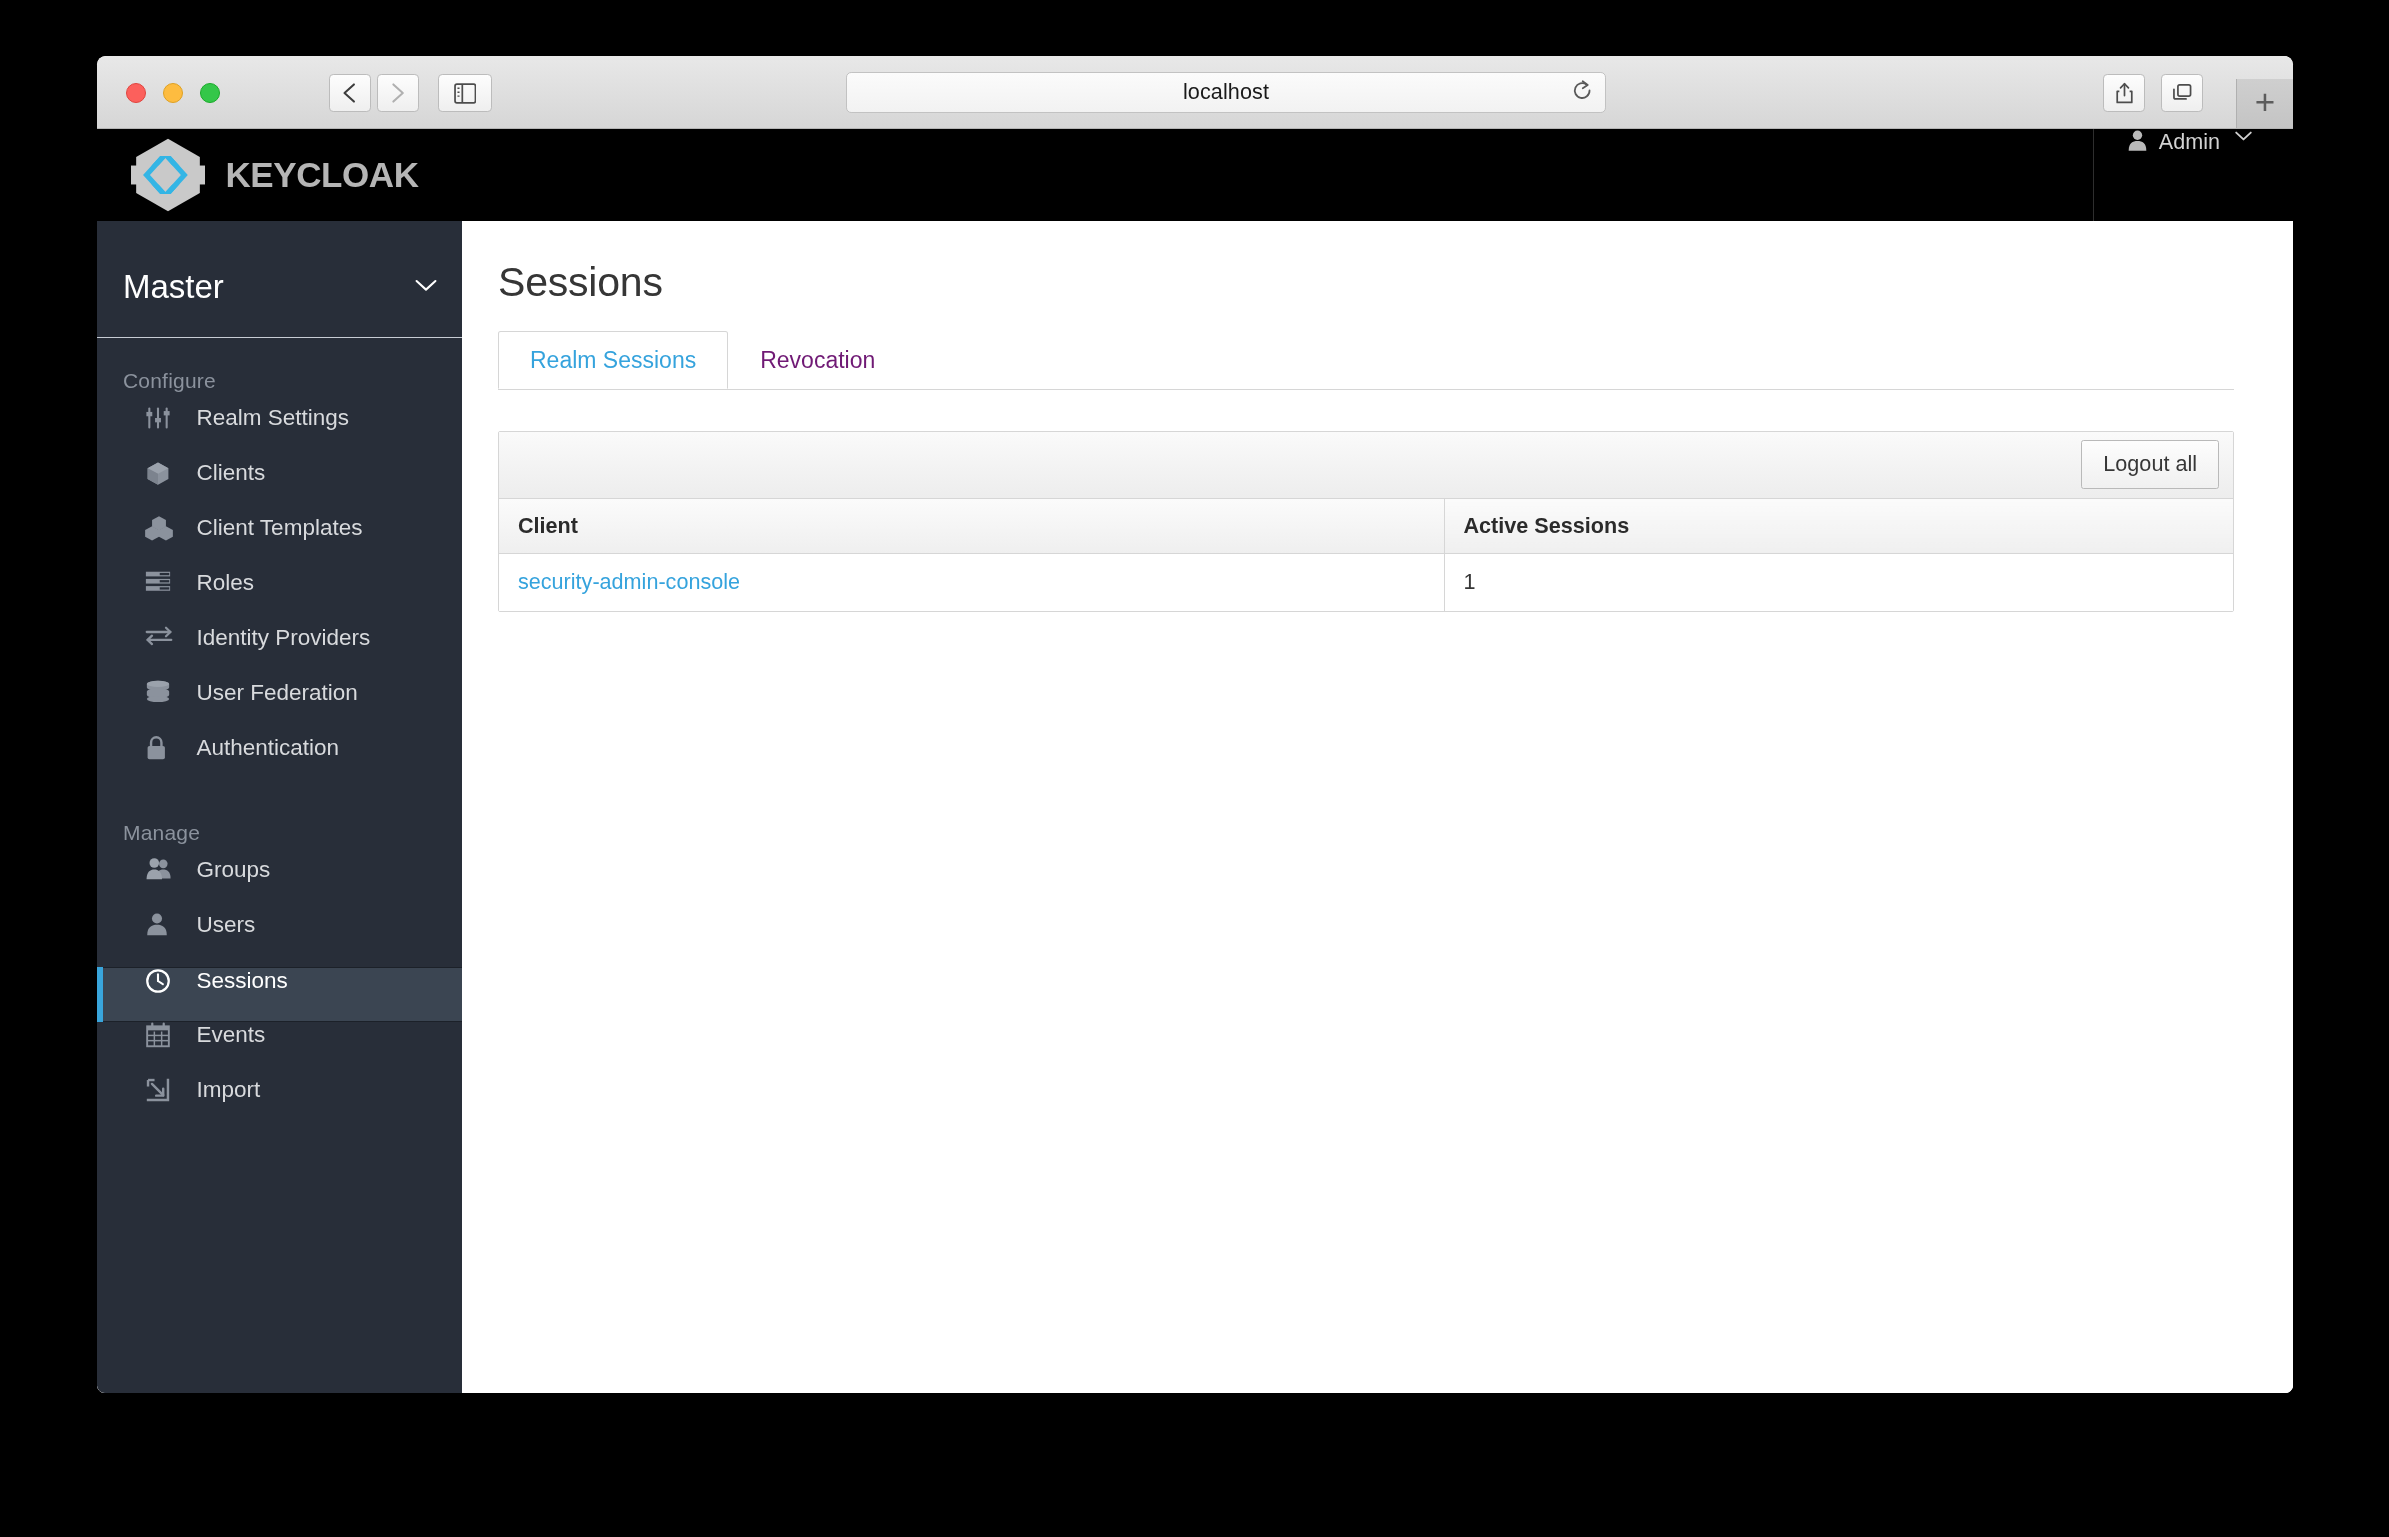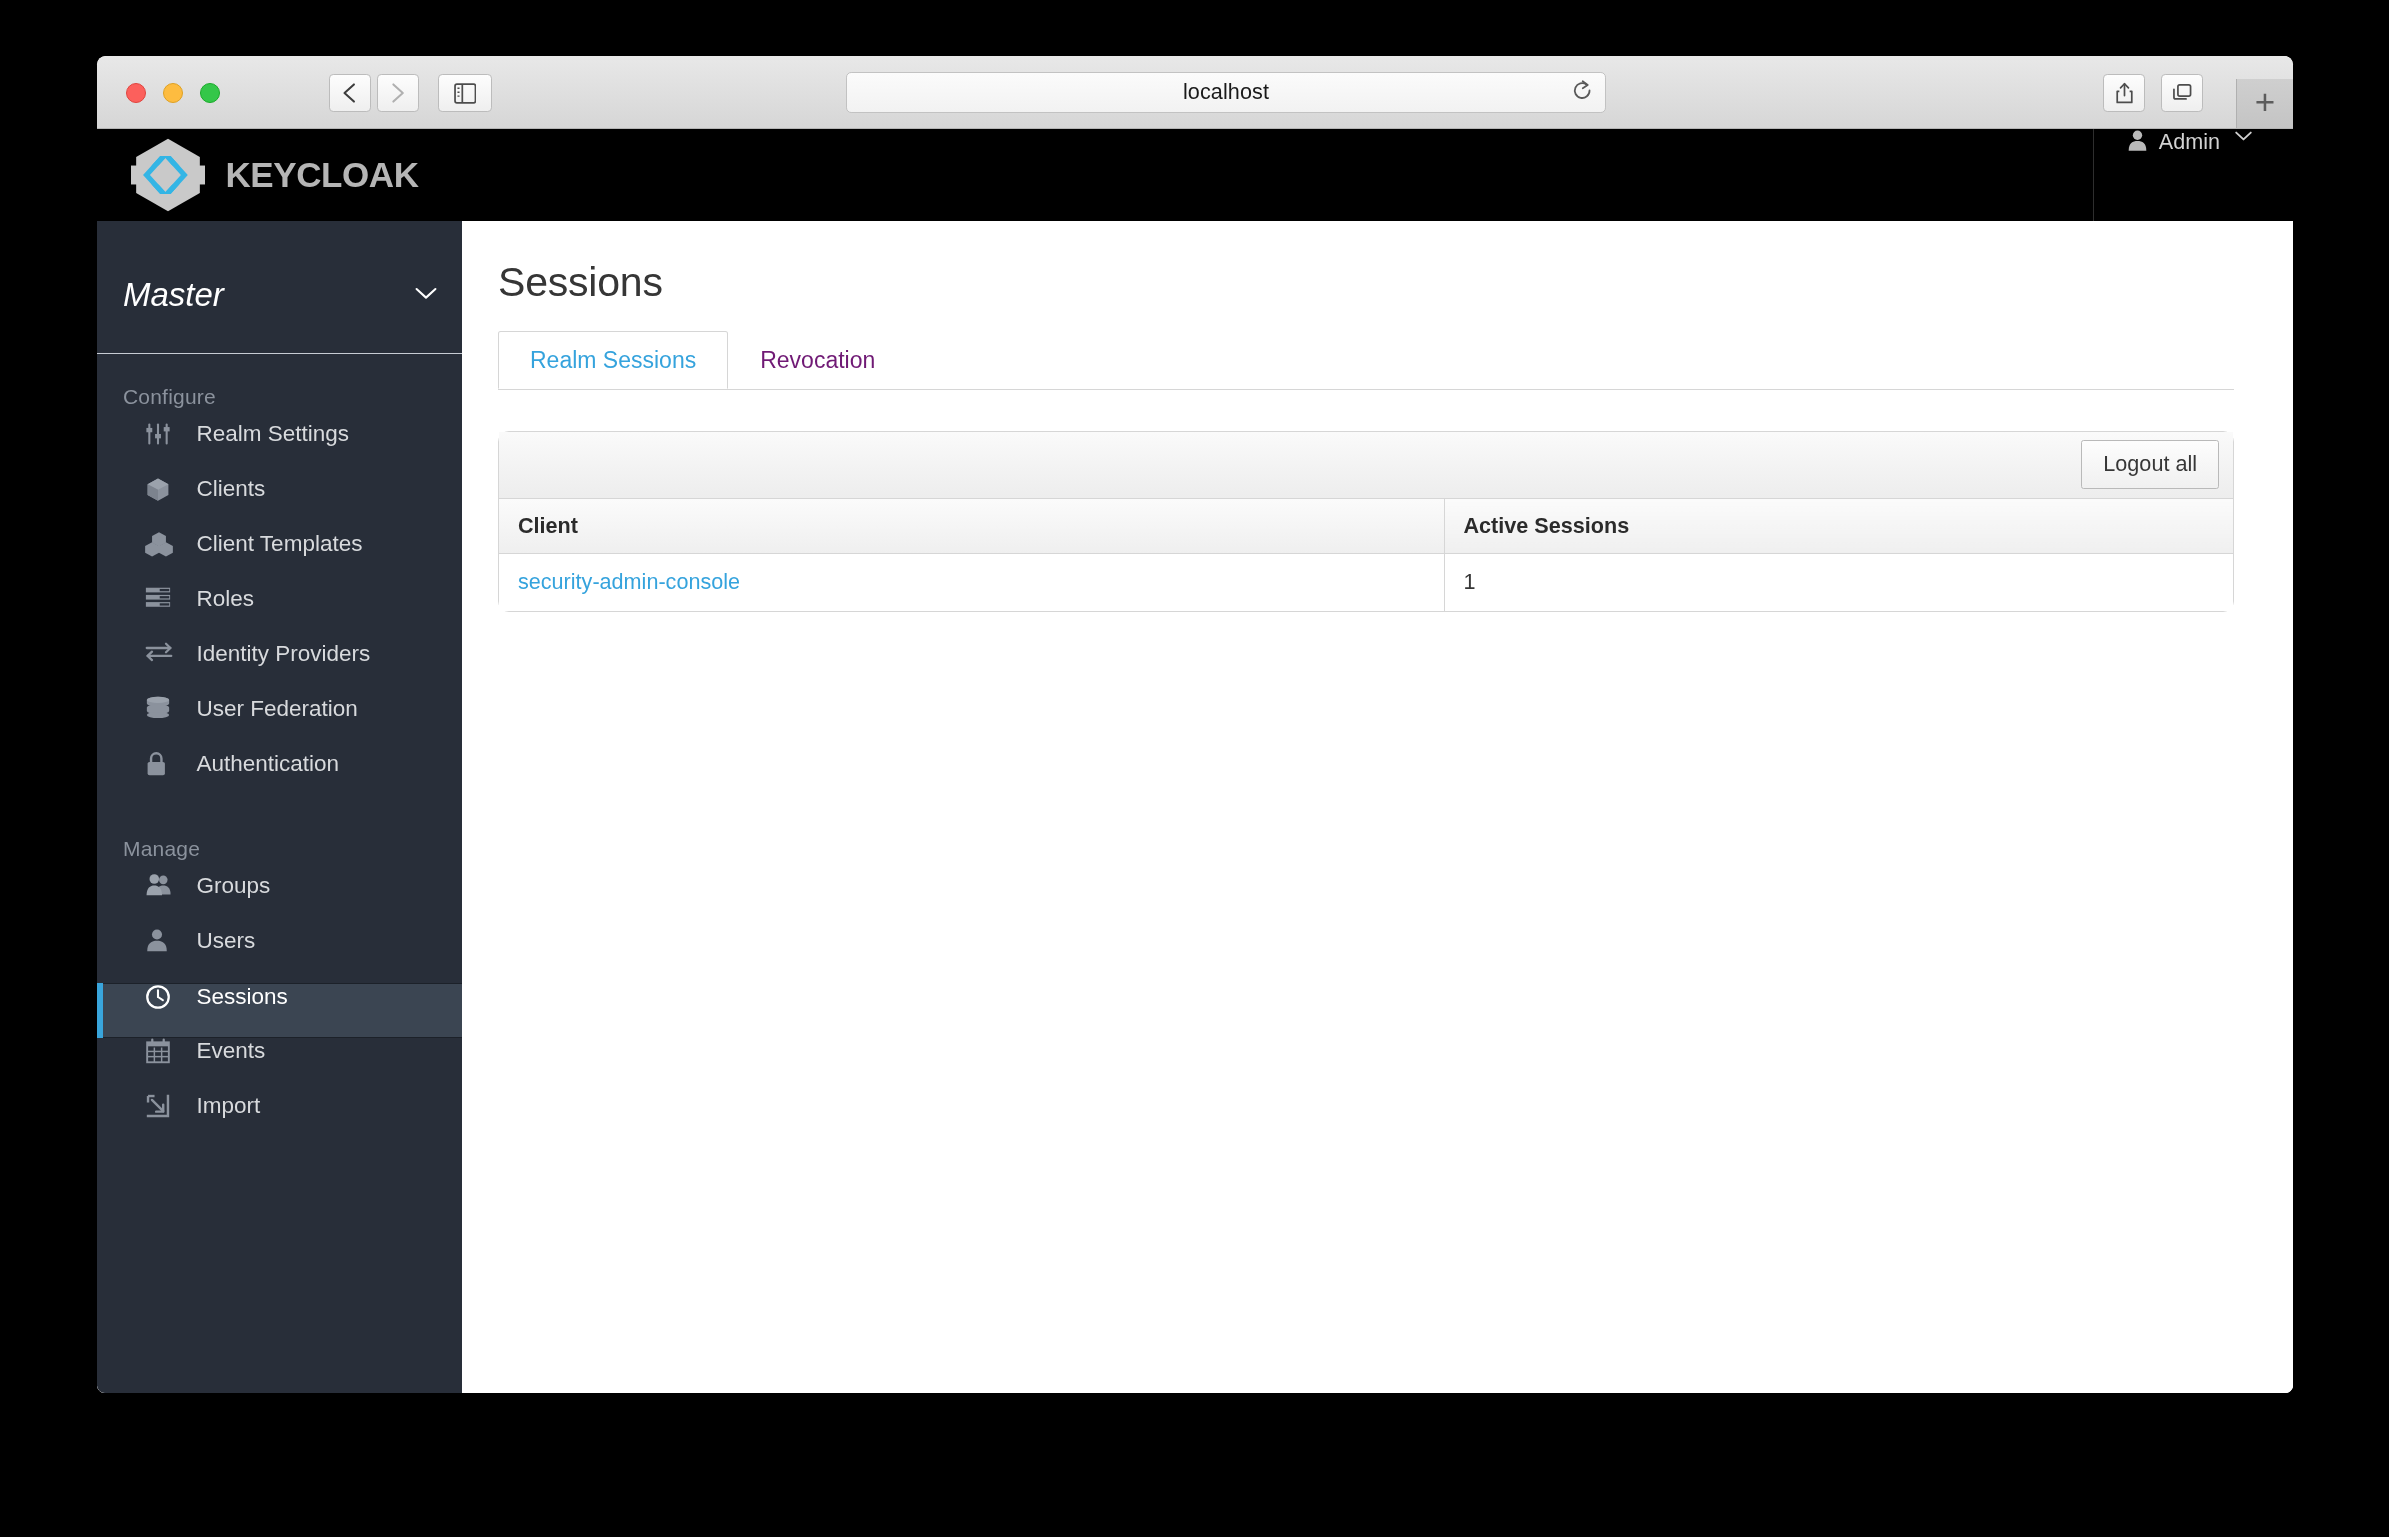--- a/index.html
+++ b/index.html
@@ -183,28 +183,27 @@
 
   
   .sidebar {
     width: 365px;
     background: #282e39;
     flex: 0 0 365px;
     position: relative;
   }
 
   .realm-selector {
-    height: 133px;
+    height: 117px;
     display: flex;
     align-items: center;
     justify-content: space-between;
     padding: 16px 24px 0 26px;
     border-bottom: 0.9px solid #c7ccd4;
     cursor: pointer;
-    font-style: italic;
   }
   .realm-name {
     color: #ffffff;
     font-size: 33px;
     font-weight: 300;
   }
 
   .nav-section-label {
     color: #8b929d;
     font-size: 21px;
@@ -282,21 +281,21 @@
   .tab.active {
     color: #35a3dd;
     background: #ffffff;
     border: 0.9px solid #d6d6d6;
     border-bottom: 0.9px solid #ffffff;
     border-radius: 2.6px 2.6px 0 0;
   }
 
   .panel {
     border: 0.9px solid #d6d6d6;
-    border-radius: 11px;
+    border-radius: 2px;
   }
 
   .panel-toolbar {
     height: 67px;
     background: linear-gradient(to bottom, #fafafa 0%, #ededed 100%);
     border-bottom: 0.9px solid #d6d6d6;
     display: flex;
     align-items: center;
     justify-content: flex-end;
     padding-right: 14px;

